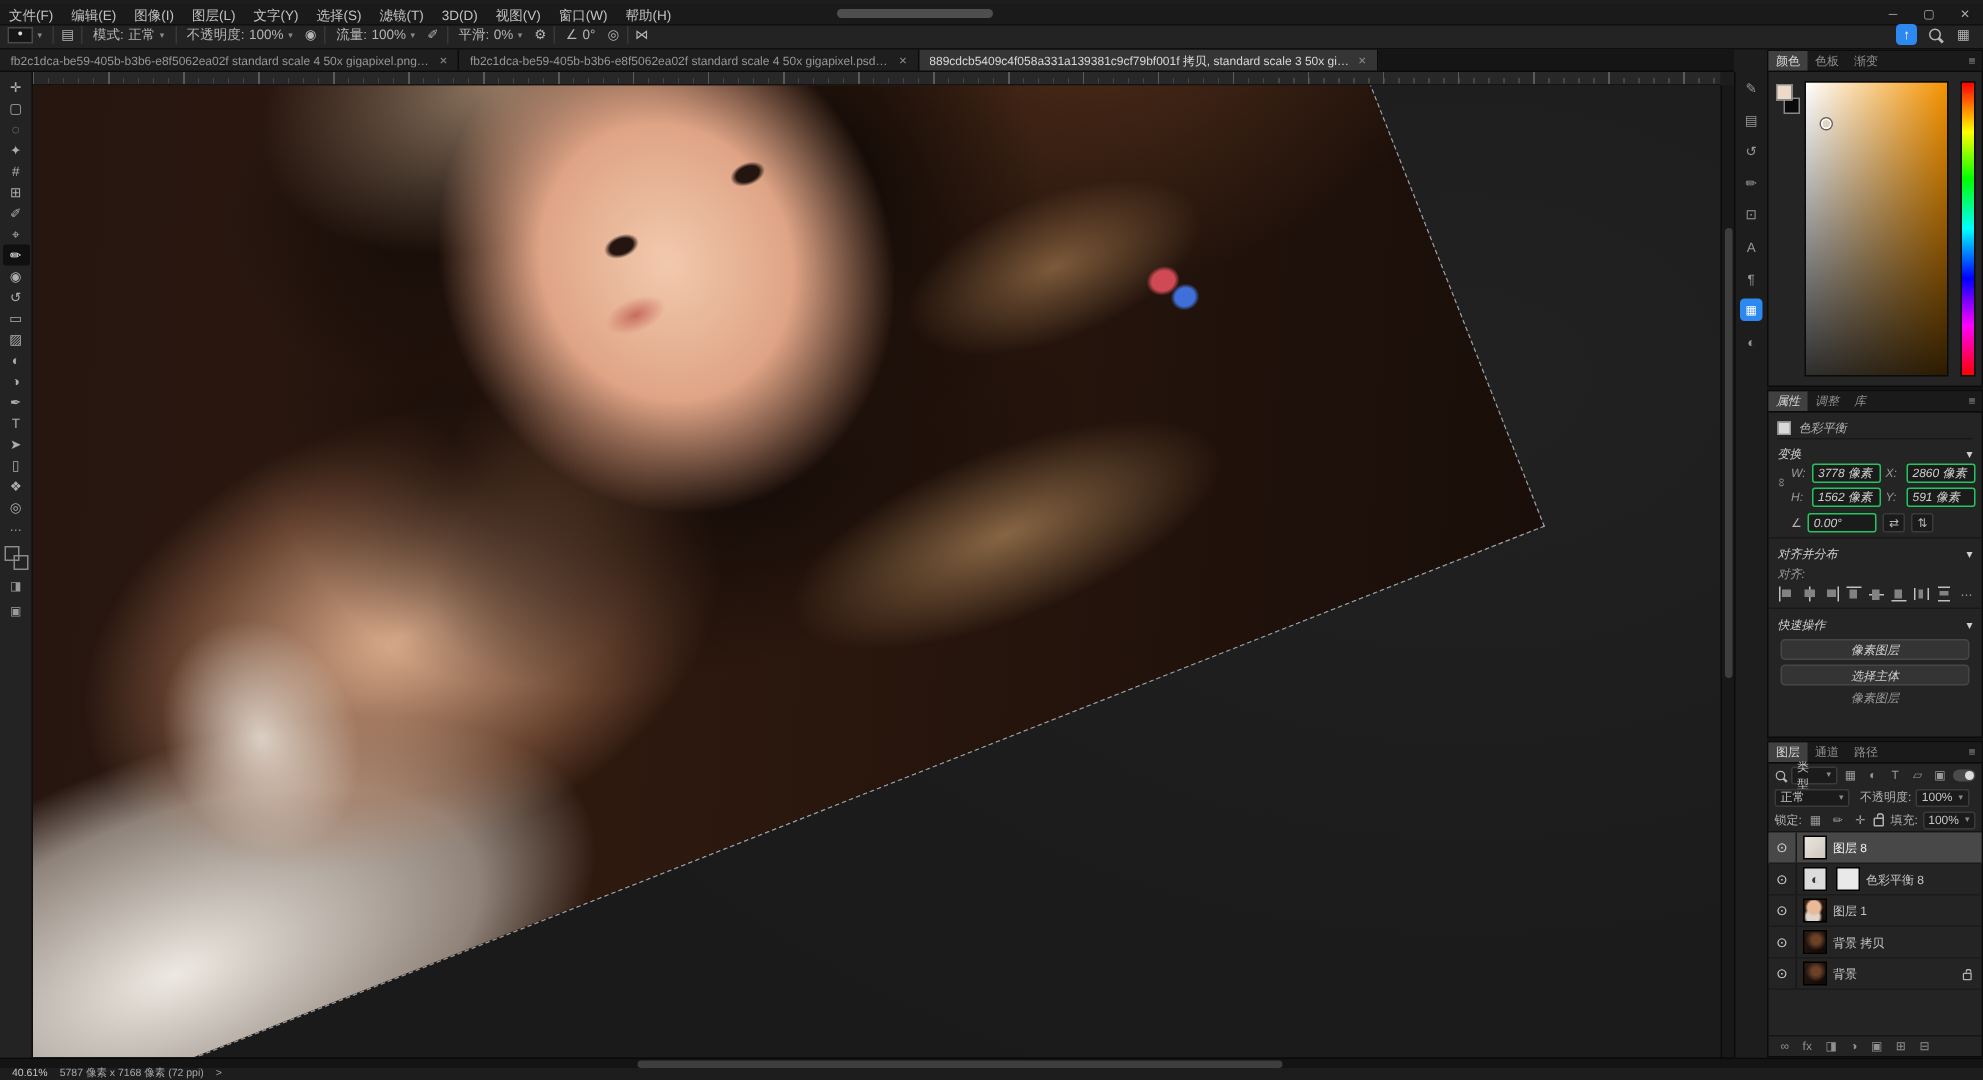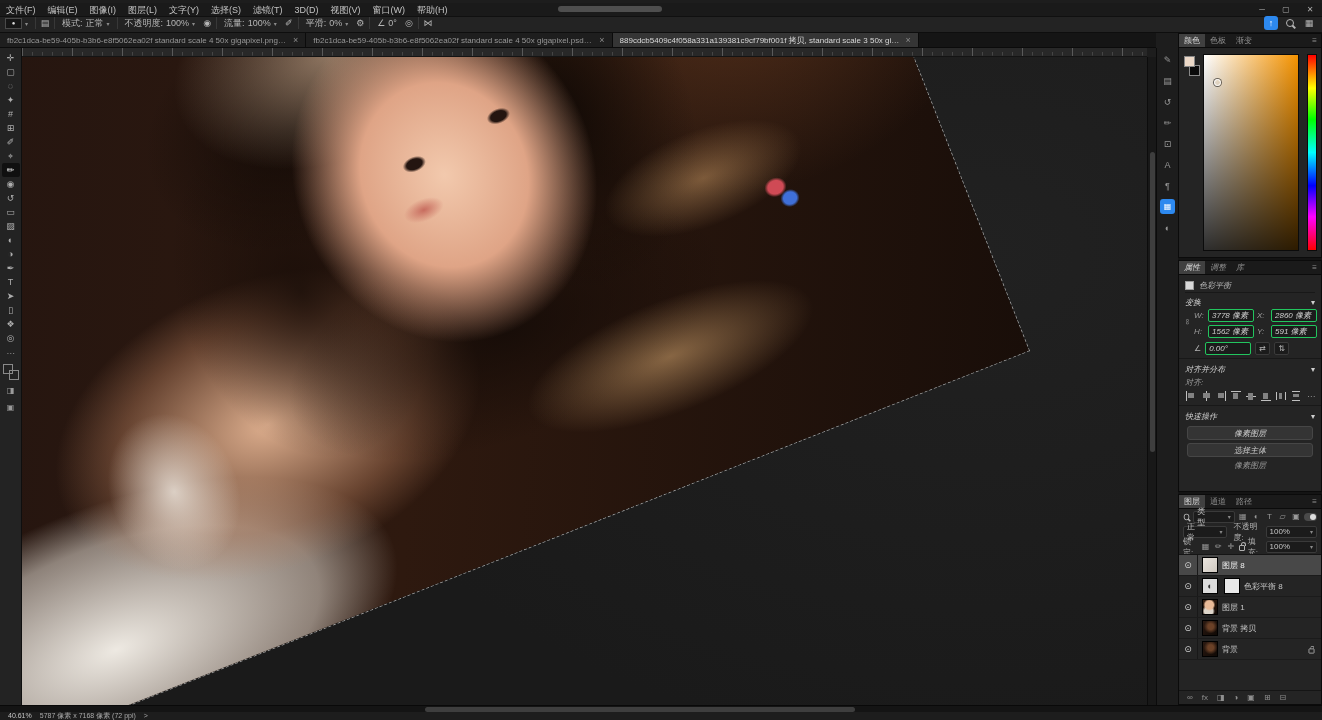--- a/index.html
+++ b/index.html
@@ -129,21 +129,21 @@
   .ai.b::before{bottom:1px;left:1px;height:1px;width:10px;} .ai.b::after{bottom:3px;left:3px;width:5px;height:6px;}
   .ai.dh::before{left:1px;top:2px;width:1px;height:8px;box-shadow:9px 0 #c0c0c0;} .ai.dh::after{left:4px;top:3px;width:3px;height:6px;}
   .ai.dv::before{top:1px;left:2px;height:1px;width:8px;box-shadow:0 9px #c0c0c0;} .ai.dv::after{top:4px;left:3px;height:3px;width:6px;}
   .more-dots { margin-left:auto; color:#9a9a9a; }
   .qa-btn { height:14px; background:#343434; border:1px solid #464646; border-radius:3px; display:flex; align-items:center; justify-content:center; color:#cfcfcf; margin:3px 2px; }
   .qa-more { text-align:center; color:#979797; margin-top:2px; }
 
   
   .layers-panel { flex:1; display:flex; flex-direction:column; font-size:8px; min-height:0; }
   .lp-row { display:flex; align-items:center; height:15px; padding:0 4px; gap:3px; color:#b0b0b0; }
-  .mini-select { height:12px; background:#1b1b1b; border:1px solid #3a3a3a; border-radius:2px; display:flex; align-items:center; gap:20px; padding:0 3px; color:#c5c5c5; }
+  .mini-select { height:12px; background:#1b1b1b; border:1px solid #3a3a3a; border-radius:2px; display:flex; align-items:center; gap:4px; padding:0 3px; color:#c5c5c5; }
   .fi { width:12px; height:12px; display:flex; align-items:center; justify-content:center; color:#9a9a9a; font-size:8px; }
   .lp-toggle { margin-left:auto; width:15px; height:8px; border-radius:4px; background:#4a4a4a; position:relative; }
   .lp-toggle::after { content:""; position:absolute; right:1px; top:1px; width:6px; height:6px; border-radius:50%; background:#ddd; }
   .padlock { width:7px; height:6px; border:1px solid #b0b0b0; border-radius:1px; position:relative; margin-top:3px; }
   .padlock::before { content:""; position:absolute; left:1px; top:-4px; width:3px; height:3px; border:1px solid #b0b0b0; border-bottom:none; border-radius:3px 3px 0 0; }
   .layers-list { border-top:1px solid #151515; flex:1; min-height:0; }
   .layer-row { display:flex; align-items:center; height:21px; border-bottom:1px solid #1b1b1b; color:#c5c5c5; }
   .layer-row.selected { background:#484848; color:#f0f0f0; }
   .eye-cell { width:19px; height:100%; border-right:1px solid #181818; display:flex; align-items:center; justify-content:center; color:#d5d5d5; font-size:9px; flex:none; }
   .thumb { width:16px; height:16px; border:1px solid #000; margin:0 4px; flex:none; }

